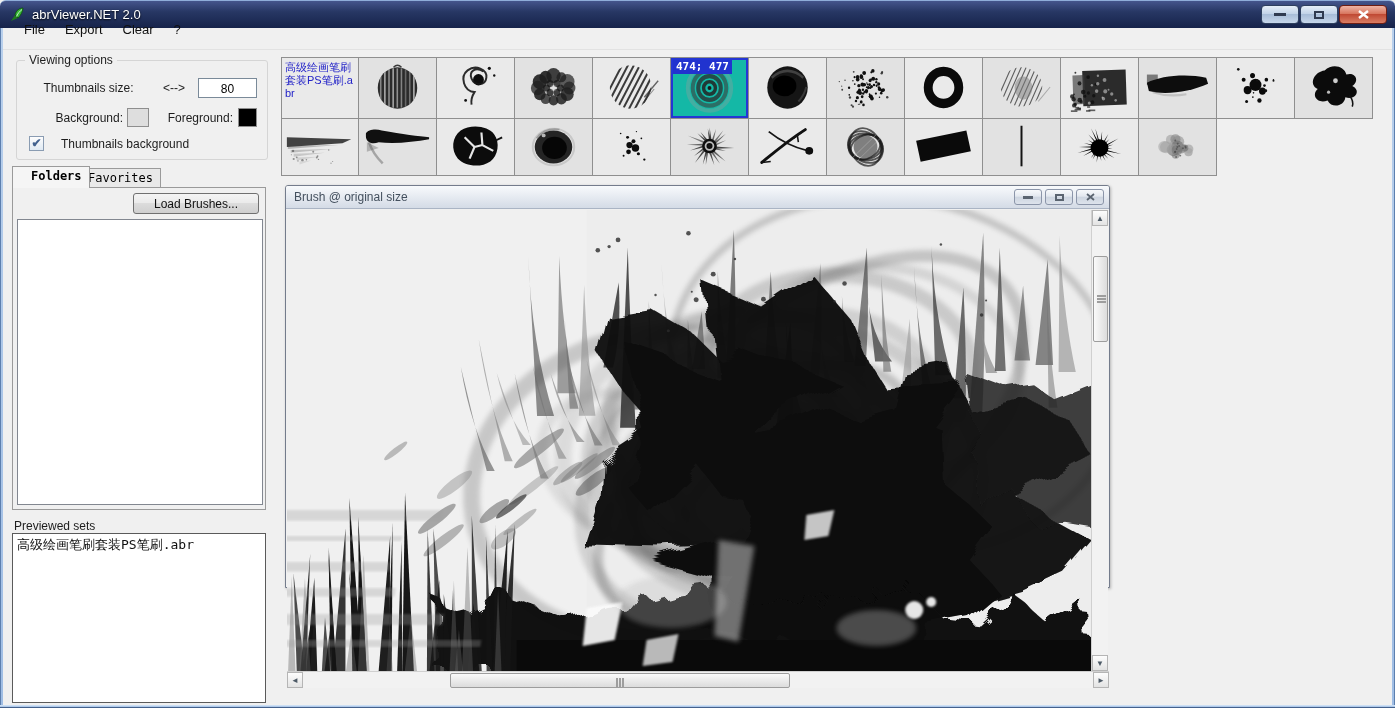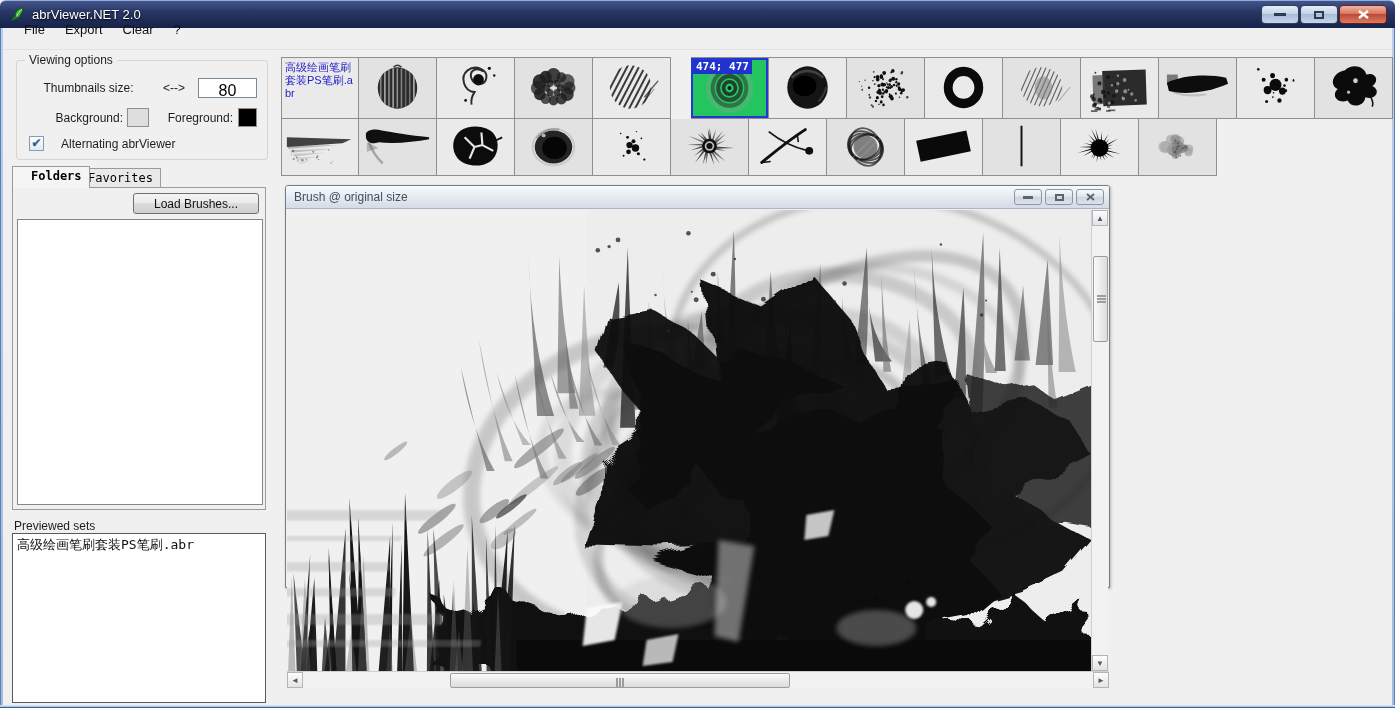--- a/index.html
+++ b/index.html
@@ -30,21 +30,21 @@
   .menu-item{font-size:13px;color:#111;padding:2px 10px 20px 10px;}
   
   .client{position:absolute;left:3px;right:3px;top:50px;bottom:3px;background:#f0f0f0;}
   
   .groupbox{position:absolute;left:13px;top:10px;width:252px;height:100px;
     border:1px solid #d5d5d5;border-radius:3px;}
   .groupbox .gb-label{position:absolute;left:8px;top:-8px;background:#f0f0f0;padding:0 4px;
     font-size:12px;color:#1d1d1d;}
   .fl{position:absolute;font-size:12px;color:#1d1d1d;white-space:nowrap;}
   .sizebox{position:absolute;left:181px;top:17px;width:59px;height:20px;border:1px solid #7a8a99;
-    background:#fff;font-size:16px;text-align:center;padding-top:3px;}
+    background:#fff;font-size:12px;text-align:center;padding-top:3px;}
   .swatch{position:absolute;width:22px;height:19px;border:1px solid #8e8e8e;}
   .chk{position:absolute;left:12px;top:75px;width:15px;height:15px;border:1px solid #8a9cb2;
     background:linear-gradient(#fdfdfd,#dfe9f3);font-size:12px;line-height:13px;text-align:center;color:#41618f;font-weight:bold;}
   
   .tab{position:absolute;font-family:"DejaVu Sans Mono",monospace;font-size:12px;
     border:1px solid #9a9a9a;border-bottom:none;background:#e9e9e9;padding:2px 7px 0 18px;}
   .tab.active{background:#f5f5f5;font-weight:bold;z-index:3;}
   .tabpage{position:absolute;left:9px;top:137px;width:254px;height:323px;border:1px solid #9a9a9a;background:#f0f0f0;}
   .btn{position:absolute;border:1px solid #707070;border-radius:3px;font-size:12px;color:#111;
     background:linear-gradient(#f4f4f4 0%,#ebebeb 45%,#dcdcdc 50%,#cfcfcf 100%);
@@ -132,21 +132,21 @@
     <div class="groupbox">
       <span class="gb-label">Viewing options</span>
       <span class="fl" style="left:4px;top:20px;width:135px;text-align:center;">Thumbnails size:</span>
       <span class="fl" style="left:146px;top:20px;">&lt;--&gt;</span>
       <div class="sizebox">80</div>
       <span class="fl" style="left:6px;top:50px;width:100px;text-align:right;">Background:</span>
       <div class="swatch" style="left:110px;top:47px;background:#dedede;"></div>
       <span class="fl" style="left:150px;top:50px;width:66px;text-align:right;">Foreground:</span>
       <div class="swatch" style="left:221px;top:47px;width:19px;background:#000;"></div>
       <div class="chk">✔</div>
-      <span class="fl" style="left:44px;top:76px;">Alternating abrViewer</span>
+      <span class="fl" style="left:44px;top:76px;">Thumbnails background</span>
     </div>
 
     <div class="tab active" style="left:9px;top:116px;height:22px;">Folders</div>
     <div class="tab" style="left:66px;top:118px;height:20px;">Favorites</div>
 
     <div class="tabpage">
       <div class="btn" style="left:120px;top:5px;width:126px;height:21px;">Load Brushes...</div>
       <div class="listbox" style="left:4px;top:31px;width:246px;height:286px;"></div>
     </div>
 
@@ -231,21 +231,21 @@
                 <line x1="42" y1="50" x2="66" y2="6" stroke="#1c1c1c" stroke-width="2" opacity=".85"></line>
                 <line x1="48" y1="50" x2="72" y2="6" stroke="#1c1c1c" stroke-width="2" opacity=".85"></line>
                 <line x1="54" y1="50" x2="78" y2="6" stroke="#1c1c1c" stroke-width="2" opacity=".85"></line>
                 <line x1="60" y1="50" x2="84" y2="6" stroke="#1c1c1c" stroke-width="2" opacity=".85"></line>
                 <line x1="66" y1="50" x2="90" y2="6" stroke="#1c1c1c" stroke-width="2" opacity=".85"></line>
               </g>
               <line x1="52" y1="38" x2="66" y2="22" stroke="#2a2a2a" stroke-width="1.4" opacity=".7"></line>
               <line x1="50" y1="44" x2="62" y2="30" stroke="#2a2a2a" stroke-width="1" opacity=".5"></line>
             </svg>
           </div>
-          <div class="gcell sel" style="background: #22c55e; margin-left: 20px;">
+          <div class="gcell sel" style="background: #14b8a6;">
             <svg viewBox="0 0 78 58" preserveAspectRatio="none">
               <circle cx="39" cy="29" r="22" fill="none" stroke="#9a9a9a" stroke-width="4" opacity=".35"></circle>
               <circle cx="39" cy="29" r="17" fill="none" stroke="#3c3c3c" stroke-width="4" opacity=".6"></circle>
               <circle cx="39" cy="29" r="11.5" fill="none" stroke="#2a2a2a" stroke-width="4" opacity=".75"></circle>
               <circle cx="39" cy="29" r="6" fill="none" stroke="#222" stroke-width="3.5" opacity=".85"></circle>
               <circle cx="39" cy="29" r="2" fill="#1a1a1a"></circle>
             </svg>
             <div class="sizechip">474; 477</div>
           </div>
           <div class="gcell" style="background: rgb(234, 234, 234);">

